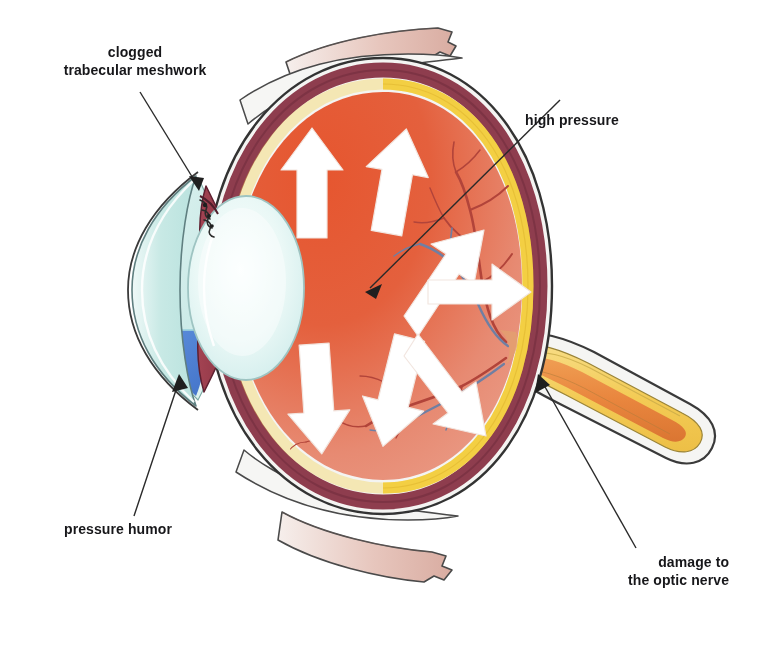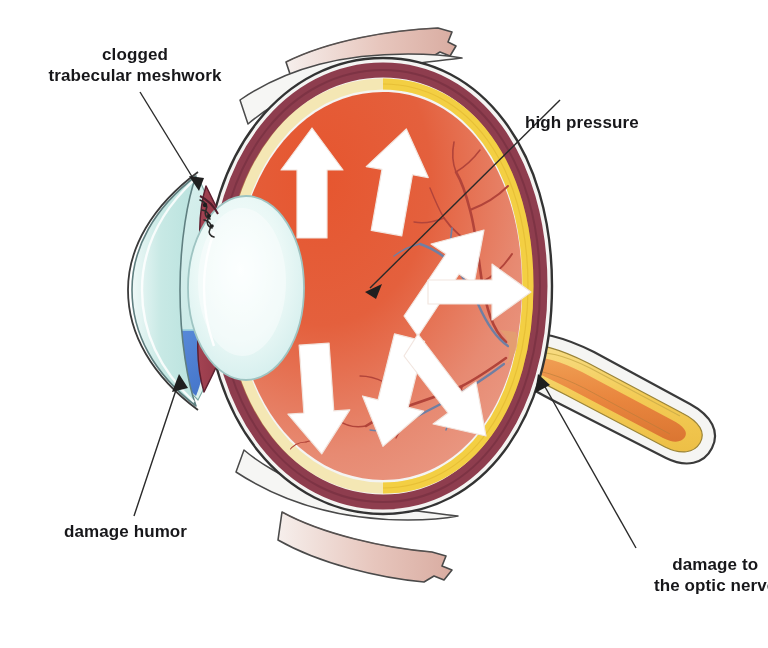--- a/index.html
+++ b/index.html
@@ -9,30 +9,30 @@
     font-family:"Liberation Sans","DejaVu Sans",sans-serif;
     background:#fefefe;
   }
   #stage{position:absolute;left:0;top:0;width:768px;height:648px;}
   #stage svg{display:block;width:768px;height:648px;}
   .lbl{
     position:absolute;
     font-family:"Liberation Sans","DejaVu Sans",sans-serif;
     font-weight:bold;
     color:#17171a;
-    font-size:17px;
+    font-size:14px;
     line-height:1.25;
     letter-spacing:0.1px;
     white-space:pre;
     user-select:none;
   }
   #label-clogged{left:37px;top:44px;text-align:center;width:196px;}
   #label-high-pressure{left:525px;top:76px;text-align:left;margin-top:36px;}
   #label-aqueous{left:64px;top:521px;text-align:left;}
-  #label-damage{left:654px;top:554px;text-align:center;}
+  #label-damage{left:628px;top:554px;text-align:right;}
 </style>
 </head>
 <body>
 
 <div id="stage">
 <svg viewBox="0 0 768 648" xmlns="http://www.w3.org/2000/svg">
   <defs>
     <radialGradient id="gVit" cx="30%" cy="22%" r="95%">
       <stop offset="0%" stop-color="#e6562f"></stop>
       <stop offset="40%" stop-color="#e4603d"></stop>
@@ -292,15 +292,15 @@
       <path d="M636,548 L540,378" stroke-width="1.4"></path>
       <path d="M538,374 L535,393 L550,385 Z" fill="#1f1f1f" stroke="none"></path>
     </g>
   </g>
 </svg>
 </div>
 
 <div class="lbl" id="label-clogged">clogged
 trabecular meshwork</div>
 <div class="lbl" id="label-high-pressure">high pressure</div>
-<div class="lbl" id="label-aqueous">damage humor</div>
+<div class="lbl" id="label-aqueous">pressure humor</div>
 <div class="lbl" id="label-damage">damage to
 the optic nerve</div>
 
 </body></html>

